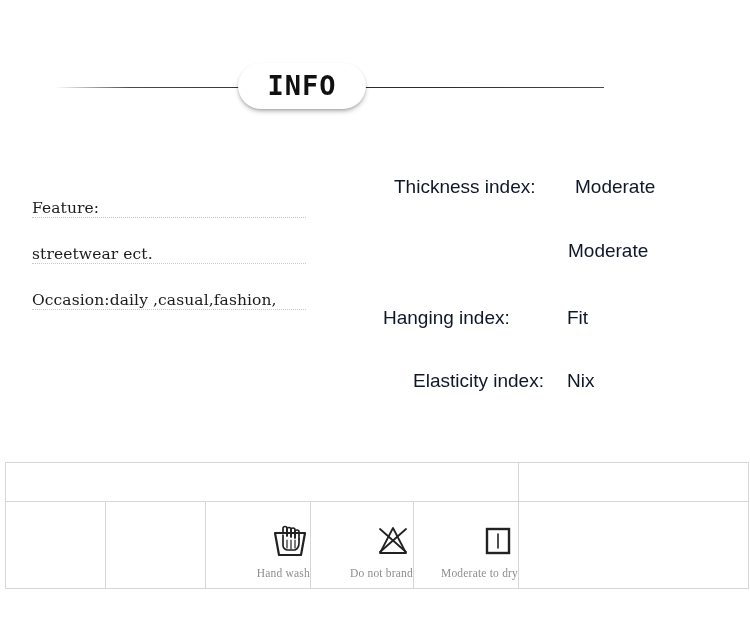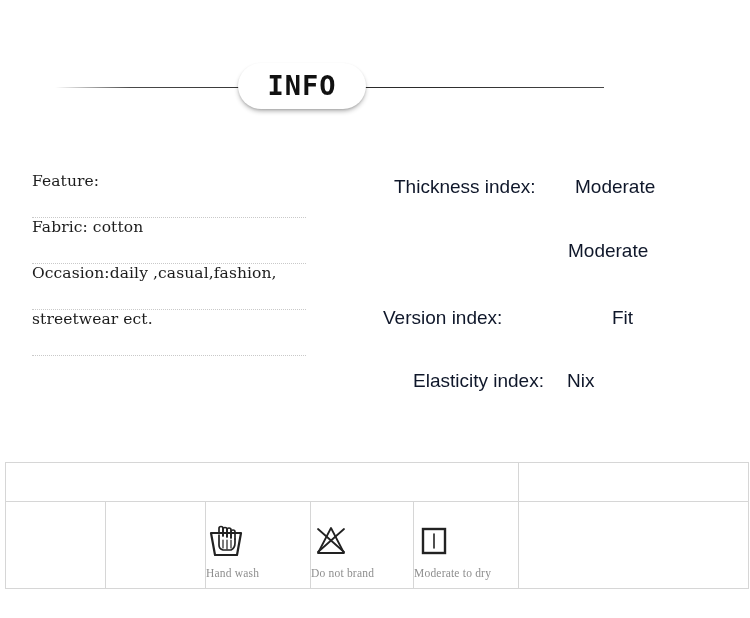--- a/index.html
+++ b/index.html
@@ -70,21 +70,21 @@
     position: absolute;
     left: 32px;
     top: 172px;
     width: 274px;
   }
   .feature-row {
     position: relative;
     height: 45px;
     border-bottom: 1px dotted #c9c9c9;
     display: flex;
-    align-items: flex-start;
+    align-items: flex-end;
   }
   .feature-text {
     font-family: "DejaVu Serif", serif;
     font-size: 15.5px;
     color: #1c1c1c;
     white-space: nowrap;
     letter-spacing: 0.1px;
   }
   .feature-text.bold {
     font-weight: 600;
@@ -109,21 +109,21 @@
     font-size: 19px;
     color: #0f172a;
     white-space: nowrap;
     line-height: 1.2;
   }
   .index-row.r0 .index-label { left: 11px; top: 6px; }
   .index-row.r0 .index-value { left: 192px; top: 6px; }
   .index-row.r1 .index-label { left: 6px;  top: 10px; }
   .index-row.r1 .index-value { left: 185px; top: 8px; }
   .index-row.r2 .index-label { left: 0px;  top: 13px; }
-  .index-row.r2 .index-value { left: 184px; top: 13px; margin-left: 45px; }
+  .index-row.r2 .index-value { left: 184px; top: 13px; }
   .index-row.r3 .index-label { left: -1px; top: 14px; margin-left: 31px; }
   .index-row.r3 .index-value { left: 184px; top: 14px; }
 
   
   .care-table {
     position: absolute;
     left: 5px;
     top: 462px;
     width: 743px;
     border-collapse: collapse;
@@ -134,21 +134,21 @@
     padding: 0;
     vertical-align: bottom;
   }
   .care-row-top td { height: 38px; }
   .care-row-icons td { height: 86px; }
 
   .care-cell-inner {
     height: 86px;
     display: flex;
     flex-direction: column;
-    align-items: flex-start;
+    align-items: flex-end;
     justify-content: flex-end;
     padding-bottom: 9px;
     box-sizing: border-box;
   }
   .care-icon {
     display: block;
     margin-bottom: 9px;
   }
   .care-label {
     font-family: "Liberation Serif", serif;
@@ -169,47 +169,44 @@
   </div>
 </div>
 
 <div class="feature-col">
 
   <div class="feature-row">
     <span class="feature-text">Feature:</span>
   </div>
 
 
+
   <div class="feature-row">
-    <span class="feature-text">Fabric: cotton</span>
+    <span class="feature-text">streetwear ect.</span>
   </div>
 
   <div class="feature-row">
     <span class="feature-text">Occasion:daily ,casual,fashion,</span>
-  </div>
-
-  <div class="feature-row">
-    <span class="feature-text">streetwear ect.</span>
   </div>
 
 </div>
 
 <div class="index-col">
 
   <div class="index-row r0">
     <span class="index-label">Thickness index:</span>
     <span class="index-value">Moderate</span>
   </div>
 
   <div class="index-row r1">
     <span class="index-value">Moderate</span>
   </div>
 
   <div class="index-row r2">
-    <span class="index-label">Version index:</span>
+    <span class="index-label">Hanging index:</span>
     <span class="index-value">Fit</span>
   </div>
 
   <div class="index-row r3">
     <span class="index-label">Elasticity index:</span>
     <span class="index-value">Nix</span>
   </div>
 
 </div>
 

